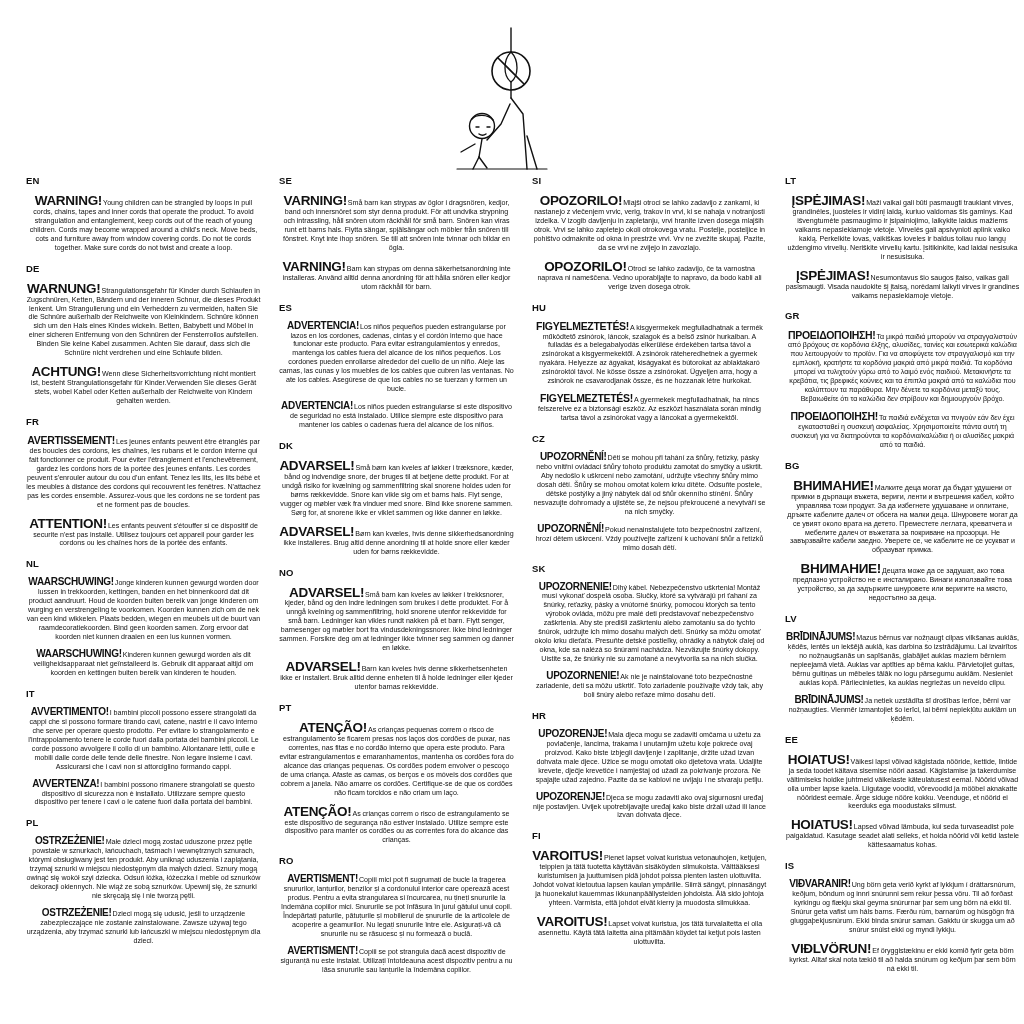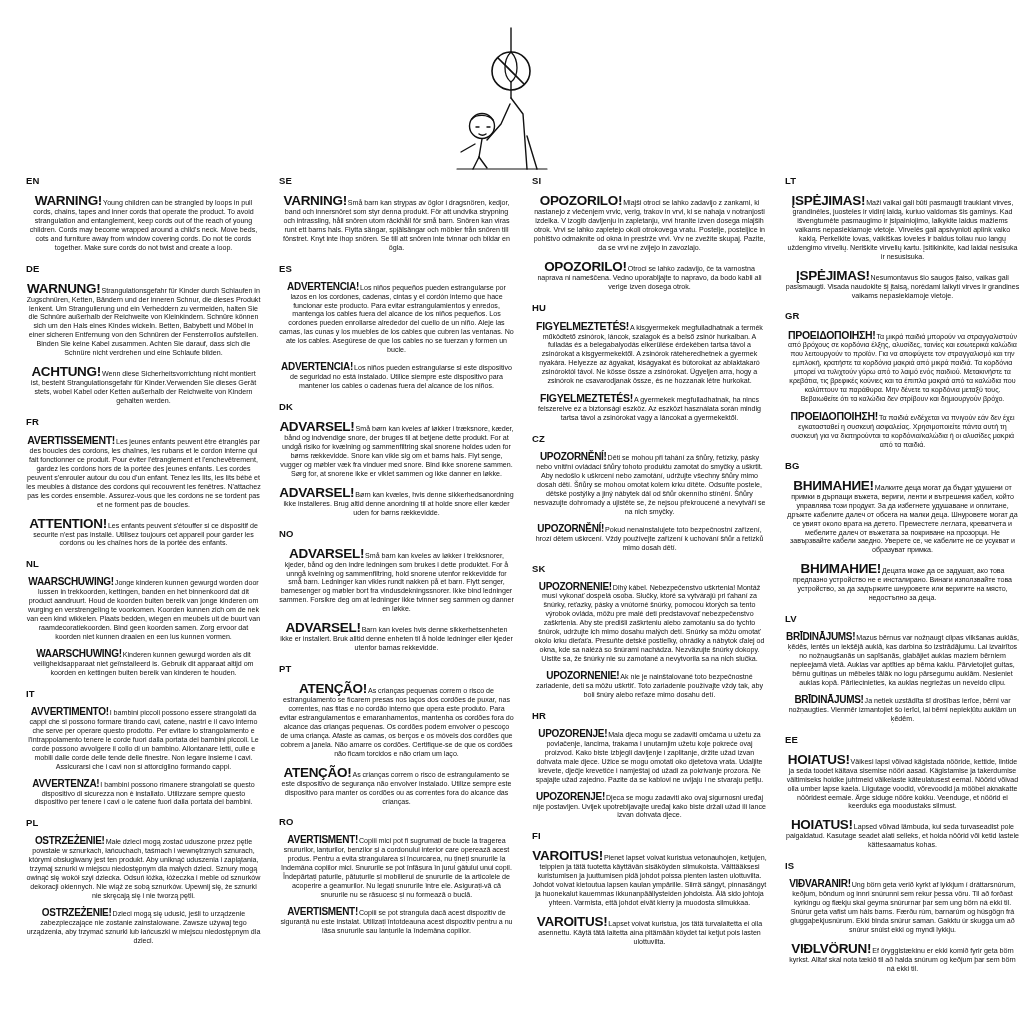--- a/index.html
+++ b/index.html
@@ -170,20 +170,23 @@
             <p class="para"><span class="kw small">OSTRZEŻENIE!</span><span class="txt">Dzieci mogą się udusić, jeśli to urządzenie zabezpieczające nie zostanie zainstalowane. Zawsze używaj tego urządzenia, aby trzymać sznurki lub łańcuszki w miejscu niedostępnym dla dzieci.</span></p>
           </div>
         </div>
       </div>
       <div class="col">
         <div class="lang">
           <div class="lang-code">SE</div>
           <div class="block">
             <p class="para"><span class="kw">VARNING!</span><span class="txt">Små barn kan strypas av öglor i dragsnören, kedjor, band och innersnöret som styr denna produkt. För att undvika strypning och intrassling, håll snören utom räckhåll för små barn. Snören kan viras runt ett barns hals. Flytta sängar, spjälsängar och möbler från snören till fönstret. Knyt inte ihop snören. Se till att snören inte tvinnar och bildar en ögla.</span></p>
           </div>
+          <div class="block">
+            <p class="para"><span class="kw">VARNING!</span><span class="txt">Barn kan strypas om denna säkerhetsanordning inte installeras. Använd alltid denna anordning för att hålla snören eller kedjor utom räckhåll för barn.</span></p>
+          </div>
         </div>
         <div class="lang">
           <div class="lang-code">ES</div>
           <div class="block">
             <p class="para"><span class="kw small">ADVERTENCIA!</span><span class="txt">Los niños pequeños pueden estrangularse por lazos en los cordones, cadenas, cintas y el cordón interno que hace funcionar este producto. Para evitar estrangulamientos y enredos, mantenga los cables fuera del alcance de los niños pequeños. Los cordones pueden enrollarse alrededor del cuello de un niño. Aleje las camas, las cunas y los muebles de los cables que cubren las ventanas. No ate los cables. Asegúrese de que los cables no se tuerzan y formen un bucle.</span></p>
           </div>
           <div class="block">
             <p class="para"><span class="kw small">ADVERTENCIA!</span><span class="txt">Los niños pueden estrangularse si este dispositivo de seguridad no está instalado. Utilice siempre este dispositivo para mantener los cables o cadenas fuera del alcance de los niños.</span></p>
           </div>
         </div>
@@ -204,21 +207,21 @@
           <div class="block">
             <p class="para"><span class="kw">ADVARSEL!</span><span class="txt">Barn kan kveles hvis denne sikkerhetsenheten ikke er installert. Bruk alltid denne enheten til å holde ledninger eller kjeder utenfor barnas rekkevidde.</span></p>
           </div>
         </div>
         <div class="lang">
           <div class="lang-code">PT</div>
           <div class="block">
             <p class="para"><span class="kw">ATENÇÃO!</span><span class="txt">As crianças pequenas correm o risco de estrangulamento se ficarem presas nos laços dos cordões de puxar, nas correntes, nas fitas e no cordão interno que opera este produto. Para evitar estrangulamentos e emaranhamentos, mantenha os cordões fora do alcance das crianças pequenas. Os cordões podem envolver o pescoço de uma criança. Afaste as camas, os berços e os móveis dos cordões que cobrem a janela. Não amarre os cordões. Certifique-se de que os cordões não ficam torcidos e não criam um laço.</span></p>
           </div>
           <div class="block">
-            <p class="para"><span class="kw">ATENÇÃO!</span><span class="txt">As crianças correm o risco de estrangulamento se este dispositivo de segurança não envolver instalado. Utilize sempre este dispositivo para manter os cordões ou as correntes fora do alcance das crianças.</span></p>
+            <p class="para"><span class="kw">ATENÇÃO!</span><span class="txt">As crianças correm o risco de estrangulamento se este dispositivo de segurança não estiver instalado. Utilize sempre este dispositivo para manter os cordões ou as correntes fora do alcance das crianças.</span></p>
           </div>
         </div>
         <div class="lang">
           <div class="lang-code">RO</div>
           <div class="block">
             <p class="para"><span class="kw small">AVERTISMENT!</span><span class="txt">Copiii mici pot fi sugrumați de bucle la tragerea snururilor, lanțurilor, benzilor și a cordonului interior care operează acest produs. Pentru a evita strangularea si încurcarea, nu țineți snururile la îndemâna copiilor mici. Snururile se pot înfășura în jurul gâtului unui copil. Îndepărtați paturile, pătuțurile și mobilierul de șnururile de la articolele de acoperire a geamurilor. Nu legați snururile între ele. Asigurați-vă că snururile nu se răsucesc și nu formează o buclă.</span></p>
           </div>
           <div class="block">
             <p class="para"><span class="kw small">AVERTISMENT!</span><span class="txt">Copiii se pot strangula dacă acest dispozitiv de siguranță nu este instalat. Utilizați întotdeauna acest dispozitiv pentru a nu lăsa snururile sau lanțurile la îndemâna copiilor.</span></p>
           </div>

